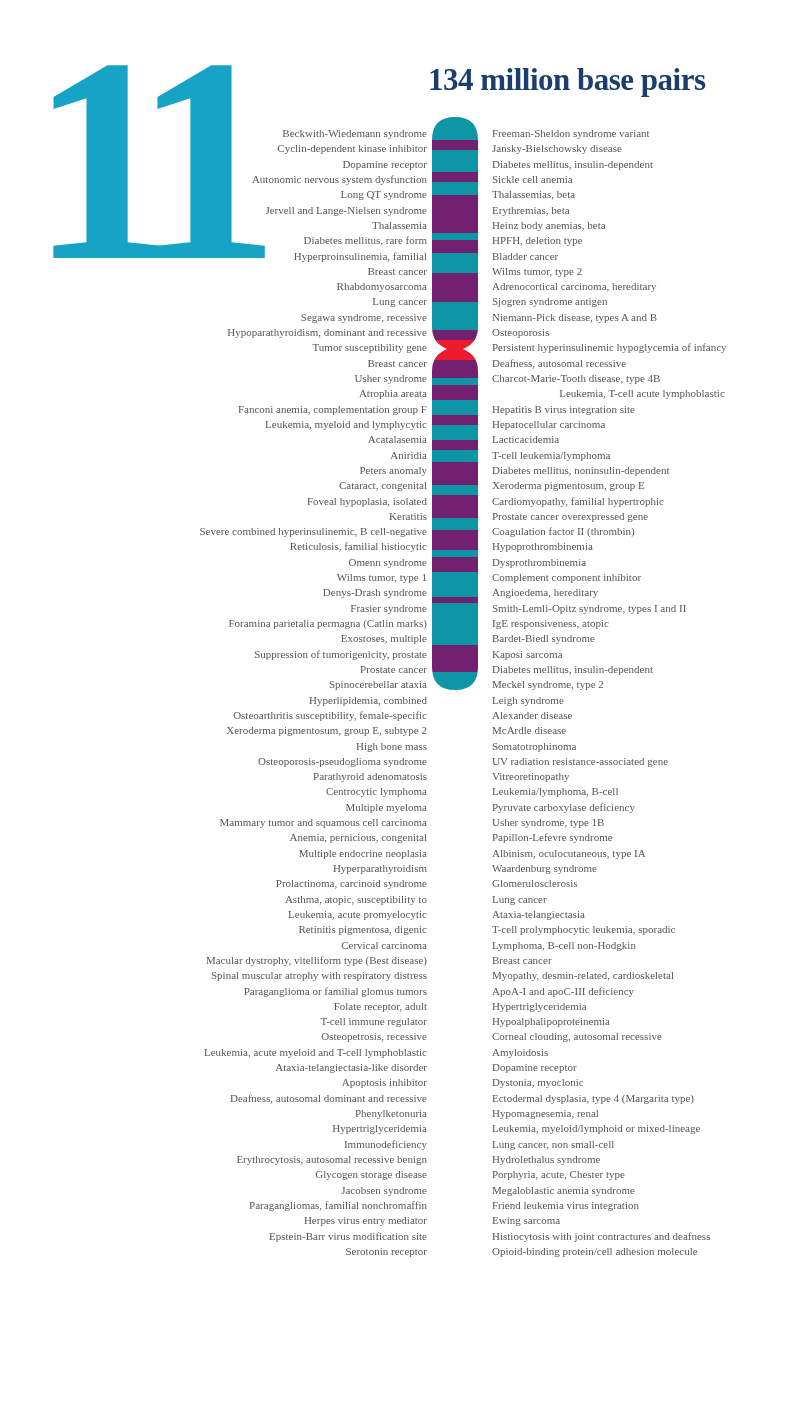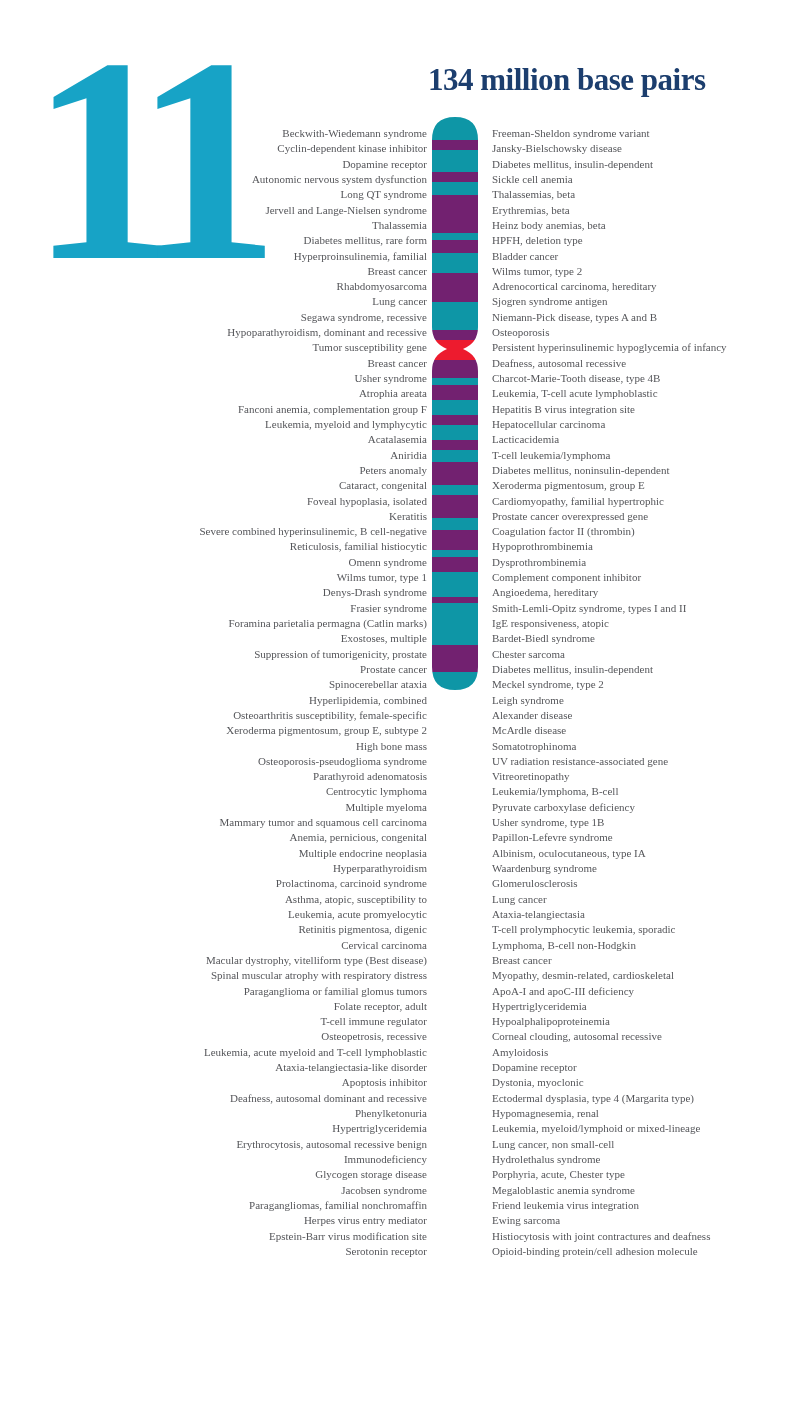--- a/index.html
+++ b/index.html
@@ -94,22 +94,22 @@
       <div class="gene-row" style="color: rgb(85, 86, 90);">Paraganglioma or familial glomus tumors</div>
       <div class="gene-row" style="color: rgb(85, 86, 90);">Folate receptor, adult</div>
       <div class="gene-row" style="color: rgb(85, 86, 90);">T-cell immune regulator</div>
       <div class="gene-row" style="color: rgb(85, 86, 90);">Osteopetrosis, recessive</div>
       <div class="gene-row" style="color: rgb(85, 86, 90);">Leukemia, acute myeloid and T-cell lymphoblastic</div>
       <div class="gene-row" style="color: rgb(85, 86, 90);">Ataxia-telangiectasia-like disorder</div>
       <div class="gene-row" style="color: rgb(85, 86, 90);">Apoptosis inhibitor</div>
       <div class="gene-row" style="color: rgb(85, 86, 90);">Deafness, autosomal dominant and recessive</div>
       <div class="gene-row" style="color: rgb(85, 86, 90);">Phenylketonuria</div>
       <div class="gene-row" style="color: rgb(85, 86, 90);">Hypertriglyceridemia</div>
+      <div class="gene-row" style="color: rgb(85, 86, 90);">Immunodeficiency</div>
       <div class="gene-row" style="color: rgb(85, 86, 90);">Erythrocytosis, autosomal recessive benign</div>
-      <div class="gene-row" style="color: rgb(85, 86, 90);">Immunodeficiency</div>
       <div class="gene-row" style="color: rgb(85, 86, 90);">Glycogen storage disease</div>
       <div class="gene-row" style="color: rgb(85, 86, 90);">Jacobsen syndrome</div>
       <div class="gene-row" style="color: rgb(85, 86, 90);">Paragangliomas, familial nonchromaffin</div>
       <div class="gene-row" style="color: rgb(85, 86, 90);">Herpes virus entry mediator</div>
       <div class="gene-row" style="color: rgb(85, 86, 90);">Epstein-Barr virus modification site</div>
       <div class="gene-row" style="color: rgb(85, 86, 90);">Serotonin receptor</div>
       <div class="gene-row" style="color: rgb(85, 86, 90);">Porphyria, acute intermittent</div>
     </div>
 
   <svg class="ideogram" width="46" height="573" viewBox="0 0 46 573">
@@ -169,38 +169,38 @@
       <div class="gene-row" style="color: rgb(85, 86, 90);">HPFH, deletion type</div>
       <div class="gene-row" style="color: rgb(85, 86, 90);">Bladder cancer</div>
       <div class="gene-row" style="color: rgb(85, 86, 90);">Wilms tumor, type 2</div>
       <div class="gene-row" style="color: rgb(85, 86, 90);">Adrenocortical carcinoma, hereditary</div>
       <div class="gene-row" style="color: rgb(85, 86, 90);">Sjogren syndrome antigen</div>
       <div class="gene-row" style="color: rgb(85, 86, 90);">Niemann-Pick disease, types A and B</div>
       <div class="gene-row" style="color: rgb(85, 86, 90);">Osteoporosis</div>
       <div class="gene-row" style="color: rgb(85, 86, 90);">Persistent hyperinsulinemic hypoglycemia of infancy</div>
       <div class="gene-row" style="color: rgb(85, 86, 90);">Deafness, autosomal recessive</div>
       <div class="gene-row" style="color: rgb(85, 86, 90);">Charcot-Marie-Tooth disease, type 4B</div>
-      <div class="gene-row" style="color: rgb(85, 86, 90);">Leukemia, T-cell acute lymphoblastic</div>
+      <div class="gene-row" style="color: rgb(85, 86, 90); text-align: center;">Leukemia, T-cell acute lymphoblastic</div>
       <div class="gene-row" style="color: rgb(85, 86, 90);">Hepatitis B virus integration site</div>
       <div class="gene-row" style="color: rgb(85, 86, 90);">Hepatocellular carcinoma</div>
       <div class="gene-row" style="color: rgb(85, 86, 90);">Lacticacidemia</div>
       <div class="gene-row" style="color: rgb(85, 86, 90);">T-cell leukemia/lymphoma</div>
       <div class="gene-row" style="color: rgb(85, 86, 90);">Diabetes mellitus, noninsulin-dependent</div>
       <div class="gene-row" style="color: rgb(85, 86, 90);">Xeroderma pigmentosum, group E</div>
       <div class="gene-row" style="color: rgb(85, 86, 90);">Cardiomyopathy, familial hypertrophic</div>
       <div class="gene-row" style="color: rgb(85, 86, 90);">Prostate cancer overexpressed gene</div>
       <div class="gene-row" style="color: rgb(85, 86, 90);">Coagulation factor II (thrombin)</div>
       <div class="gene-row" style="color: rgb(85, 86, 90);">Hypoprothrombinemia</div>
       <div class="gene-row" style="color: rgb(85, 86, 90);">Dysprothrombinemia</div>
       <div class="gene-row" style="color: rgb(85, 86, 90);">Complement component inhibitor</div>
       <div class="gene-row" style="color: rgb(85, 86, 90);">Angioedema, hereditary</div>
       <div class="gene-row" style="color: rgb(85, 86, 90);">Smith-Lemli-Opitz syndrome, types I and II</div>
       <div class="gene-row" style="color: rgb(85, 86, 90);">IgE responsiveness, atopic</div>
       <div class="gene-row" style="color: rgb(85, 86, 90);">Bardet-Biedl syndrome</div>
-      <div class="gene-row" style="color: rgb(85, 86, 90);">Chester sarcoma</div>
+      <div class="gene-row" style="color: rgb(85, 86, 90);">Kaposi sarcoma</div>
       <div class="gene-row" style="color: rgb(85, 86, 90);">Diabetes mellitus, insulin-dependent</div>
       <div class="gene-row" style="color: rgb(85, 86, 90);">Meckel syndrome, type 2</div>
       <div class="gene-row" style="color: rgb(85, 86, 90);">Leigh syndrome</div>
       <div class="gene-row" style="color: rgb(85, 86, 90);">Alexander disease</div>
       <div class="gene-row" style="color: rgb(85, 86, 90);">McArdle disease</div>
       <div class="gene-row" style="color: rgb(85, 86, 90);">Somatotrophinoma</div>
       <div class="gene-row" style="color: rgb(85, 86, 90);">UV radiation resistance-associated gene</div>
       <div class="gene-row" style="color: rgb(85, 86, 90);">Vitreoretinopathy</div>
       <div class="gene-row" style="color: rgb(85, 86, 90);">Leukemia/lymphoma, B-cell</div>
       <div class="gene-row" style="color: rgb(85, 86, 90);">Pyruvate carboxylase deficiency</div>

